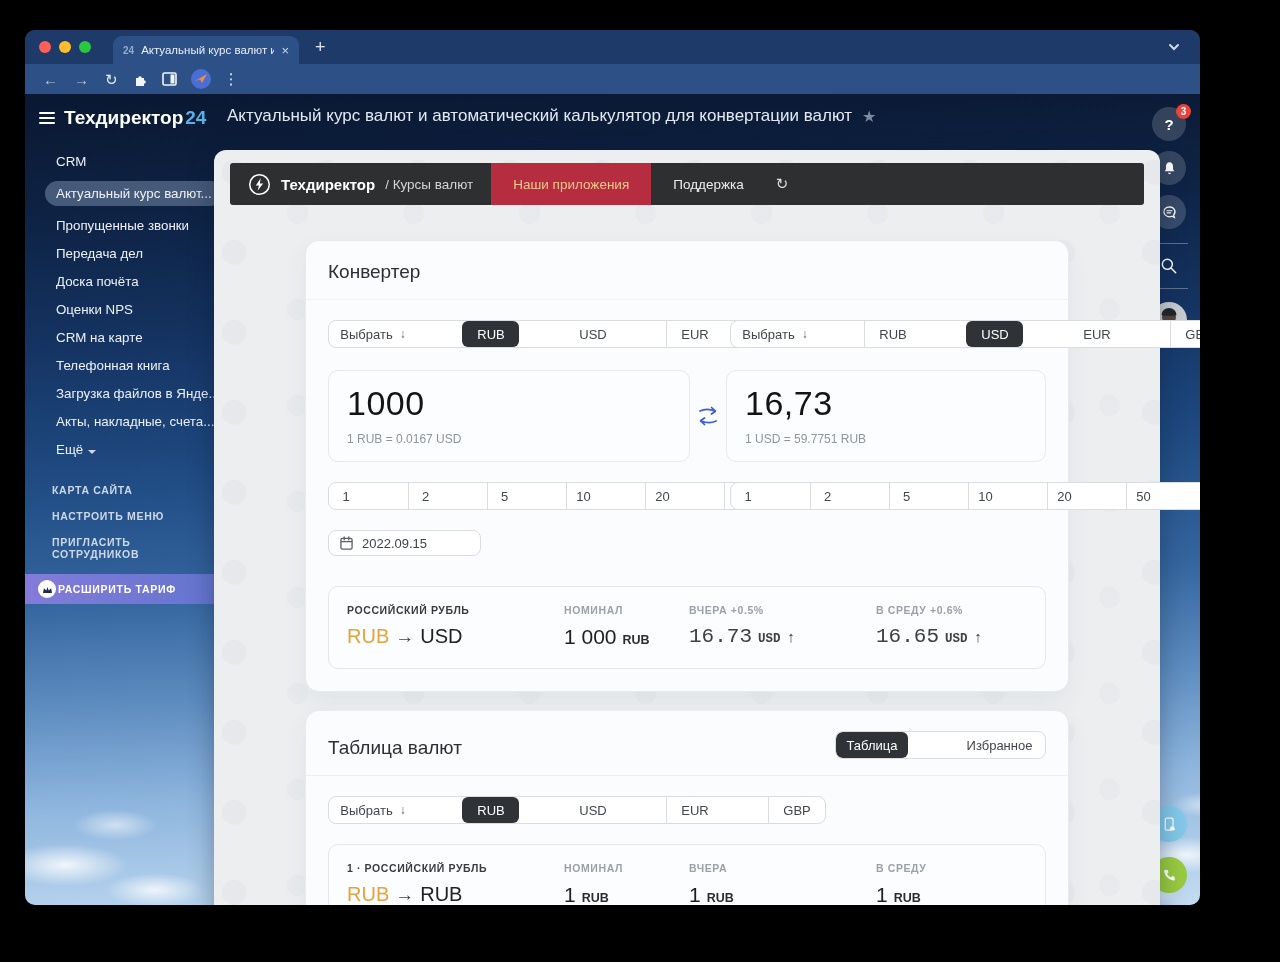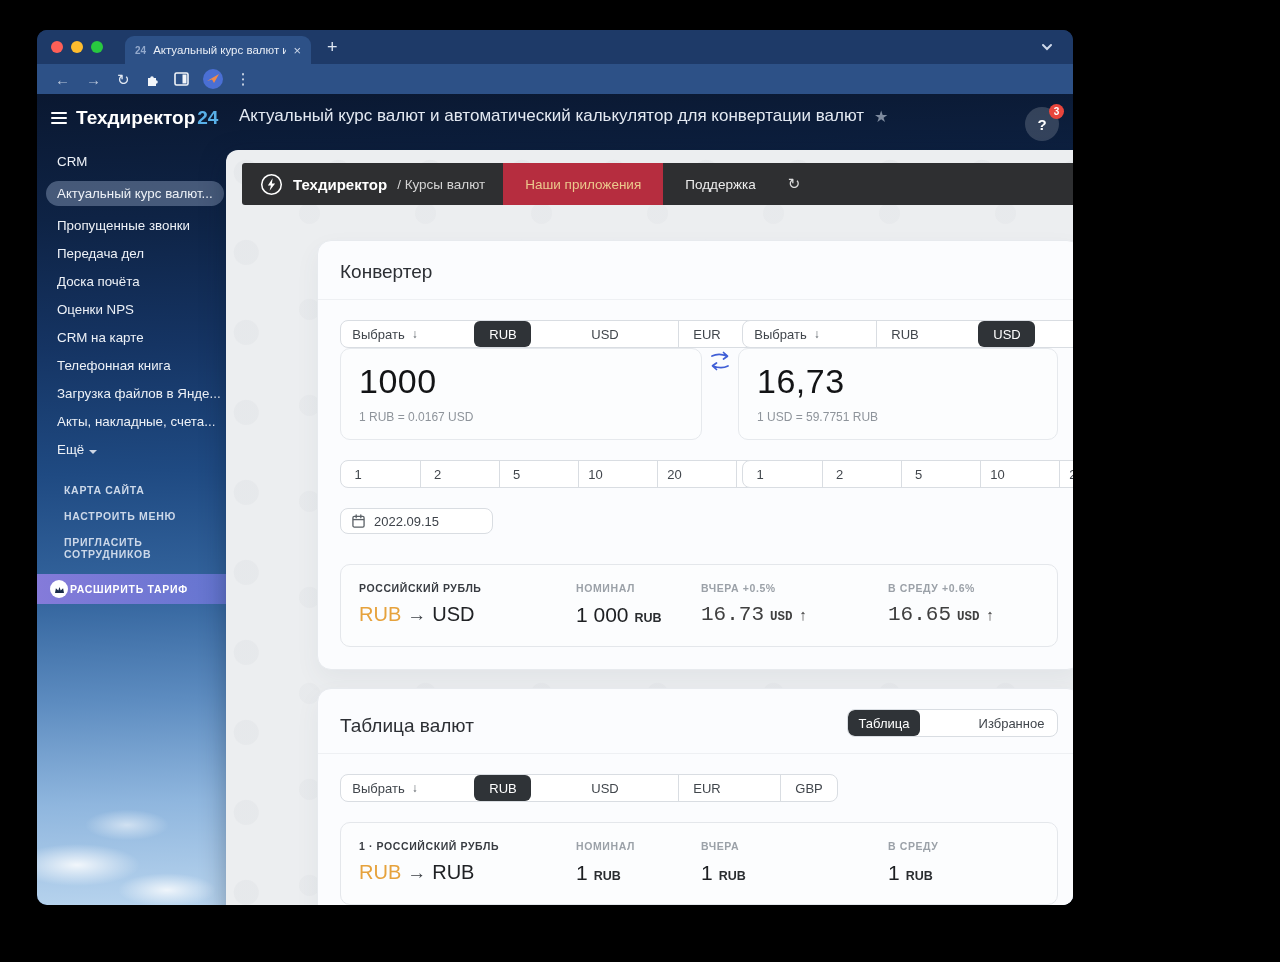--- a/index.html
+++ b/index.html
@@ -1,21 +1,21 @@
 <!DOCTYPE html>
 <html><head>
 <meta charset="utf-8">
 <style>
   * { margin:0; padding:0; box-sizing:border-box; }
   html,body { width:1280px; height:962px; background:#000; overflow:hidden;
               font-family:"Liberation Sans", sans-serif; }
   button { font-family:inherit; background:none; border:none; cursor:pointer; }
 
   
-  .window { position:absolute; left:37px; top:30px; width:1036px; height:875px;
+  .window { position:absolute; left:25px; top:30px; width:1175px; height:875px;
             border-radius:10px; overflow:hidden; background:#1e3a68; }
 
   .tabstrip { height:34px; background:#1e3a68; display:flex; align-items:flex-end; padding:0 14px; }
   .traffic { display:flex; gap:8px; align-self:center; margin-right:22px; }
   .light { width:12px; height:12px; border-radius:50%; }
   .light.r { background:#ff5f57; } .light.y { background:#ffbd2e; } .light.g { background:#28c840; }
   .tab { width:186px; height:28px; background:#2d5187; border-radius:9px 9px 0 0;
          display:flex; align-items:center; gap:7px; padding:0 10px; color:#e9eef6; }
   .tab-fav { font-size:10px; font-weight:bold; color:#93a9cc; }
   .tab-title { flex:1; font-size:11.5px; white-space:nowrap; overflow:hidden; }
@@ -51,21 +51,21 @@
                 color:#e3e9f2; font-size:17px; }
   .fav-star { color:#7e8b9f; font-size:16px; }
 
   
   .sidebar { position:absolute; left:0; top:0; width:189px; color:#edf1f7; }
   .logo-row { display:flex; align-items:center; gap:9px; padding:13px 0 0 14px; }
   .burger { display:flex; flex-direction:column; gap:3px; }
   .burger i { width:16px; height:2px; background:#fff; border-radius:1px; }
   .logo-text { font-size:19px; font-weight:bold; color:#fff; }
   .logo-24 { font-size:19px; font-weight:bold; color:#58b0e8; margin-left:2px; }
-  .menu { margin-top:24px; padding-left:20px; font-size:13px; }
+  .menu { margin-top:24px; padding-left:31px; font-size:13px; }
   .menu-item { display:block; margin-bottom:11px; line-height:17px; color:#edf1f7; text-align:left;
                white-space:nowrap; }
   .menu-item.active { background:rgba(150,170,200,.42); border-radius:13px; padding:4px 11px;
                       margin-left:-11px; }
   .more-caret { display:inline-block; width:0; height:0; border-left:4px solid transparent;
                 border-right:4px solid transparent; border-top:4px solid #cdd6e4; margin-left:5px; }
   .menu-footer { margin-top:26px; padding-left:27px; font-size:10.5px; font-weight:bold;
                  letter-spacing:.7px; color:#ccd8e9; }
   .menu-footer button { display:block; margin-bottom:14px; color:#ccd8e9; font-size:10.5px;
                         font-weight:bold; letter-spacing:.7px; text-align:left; }
@@ -129,21 +129,21 @@
   .seg-cell:first-child { border-left:none; }
   .seg-cell.active { background:#2f3337; color:#fff; border-radius:6px; border-left-color:transparent; }
   .seg-cell.active + .seg-cell { border-left-color:transparent; }
   .seg-select { min-width:88px; gap:7px; }
   .seg .arrow { font-size:12px; color:#565c63; }
 
   .seg.mult .seg-cell { min-width:34px; padding:0 6px; }
   .seg.mult .seg-cell.wide { min-width:45px; }
 
   .sel-row { margin-top:20px; }
-  .amt-row { display:flex; align-items:flex-start; }
+  .amt-row { margin-top:22px; display:flex; align-items:center; }
   .amt-box { border:1px solid #e6e9ed; border-radius:10px; background:#fcfdfe; padding:13px 18px; height:92px; }
   .amt-box.from { width:362px; } .amt-box.to { width:320px; }
   .amt-val { font-size:34px; color:#131416; font-weight:500; letter-spacing:.5px; }
   .amt-rate { margin-top:9px; font-size:12px; color:#8e949b; }
   .swap-wrap { flex:1; display:flex; align-items:center; justify-content:center; }
   .mult-row { margin-top:20px; }
   .date-field { margin-top:20px; width:153px; height:26px; border:1px solid #d9dde2; border-radius:8px;
                 background:#fff; display:flex; align-items:center; gap:9px; padding:0 11px;
                 font-size:13px; color:#3e434a; }
 

